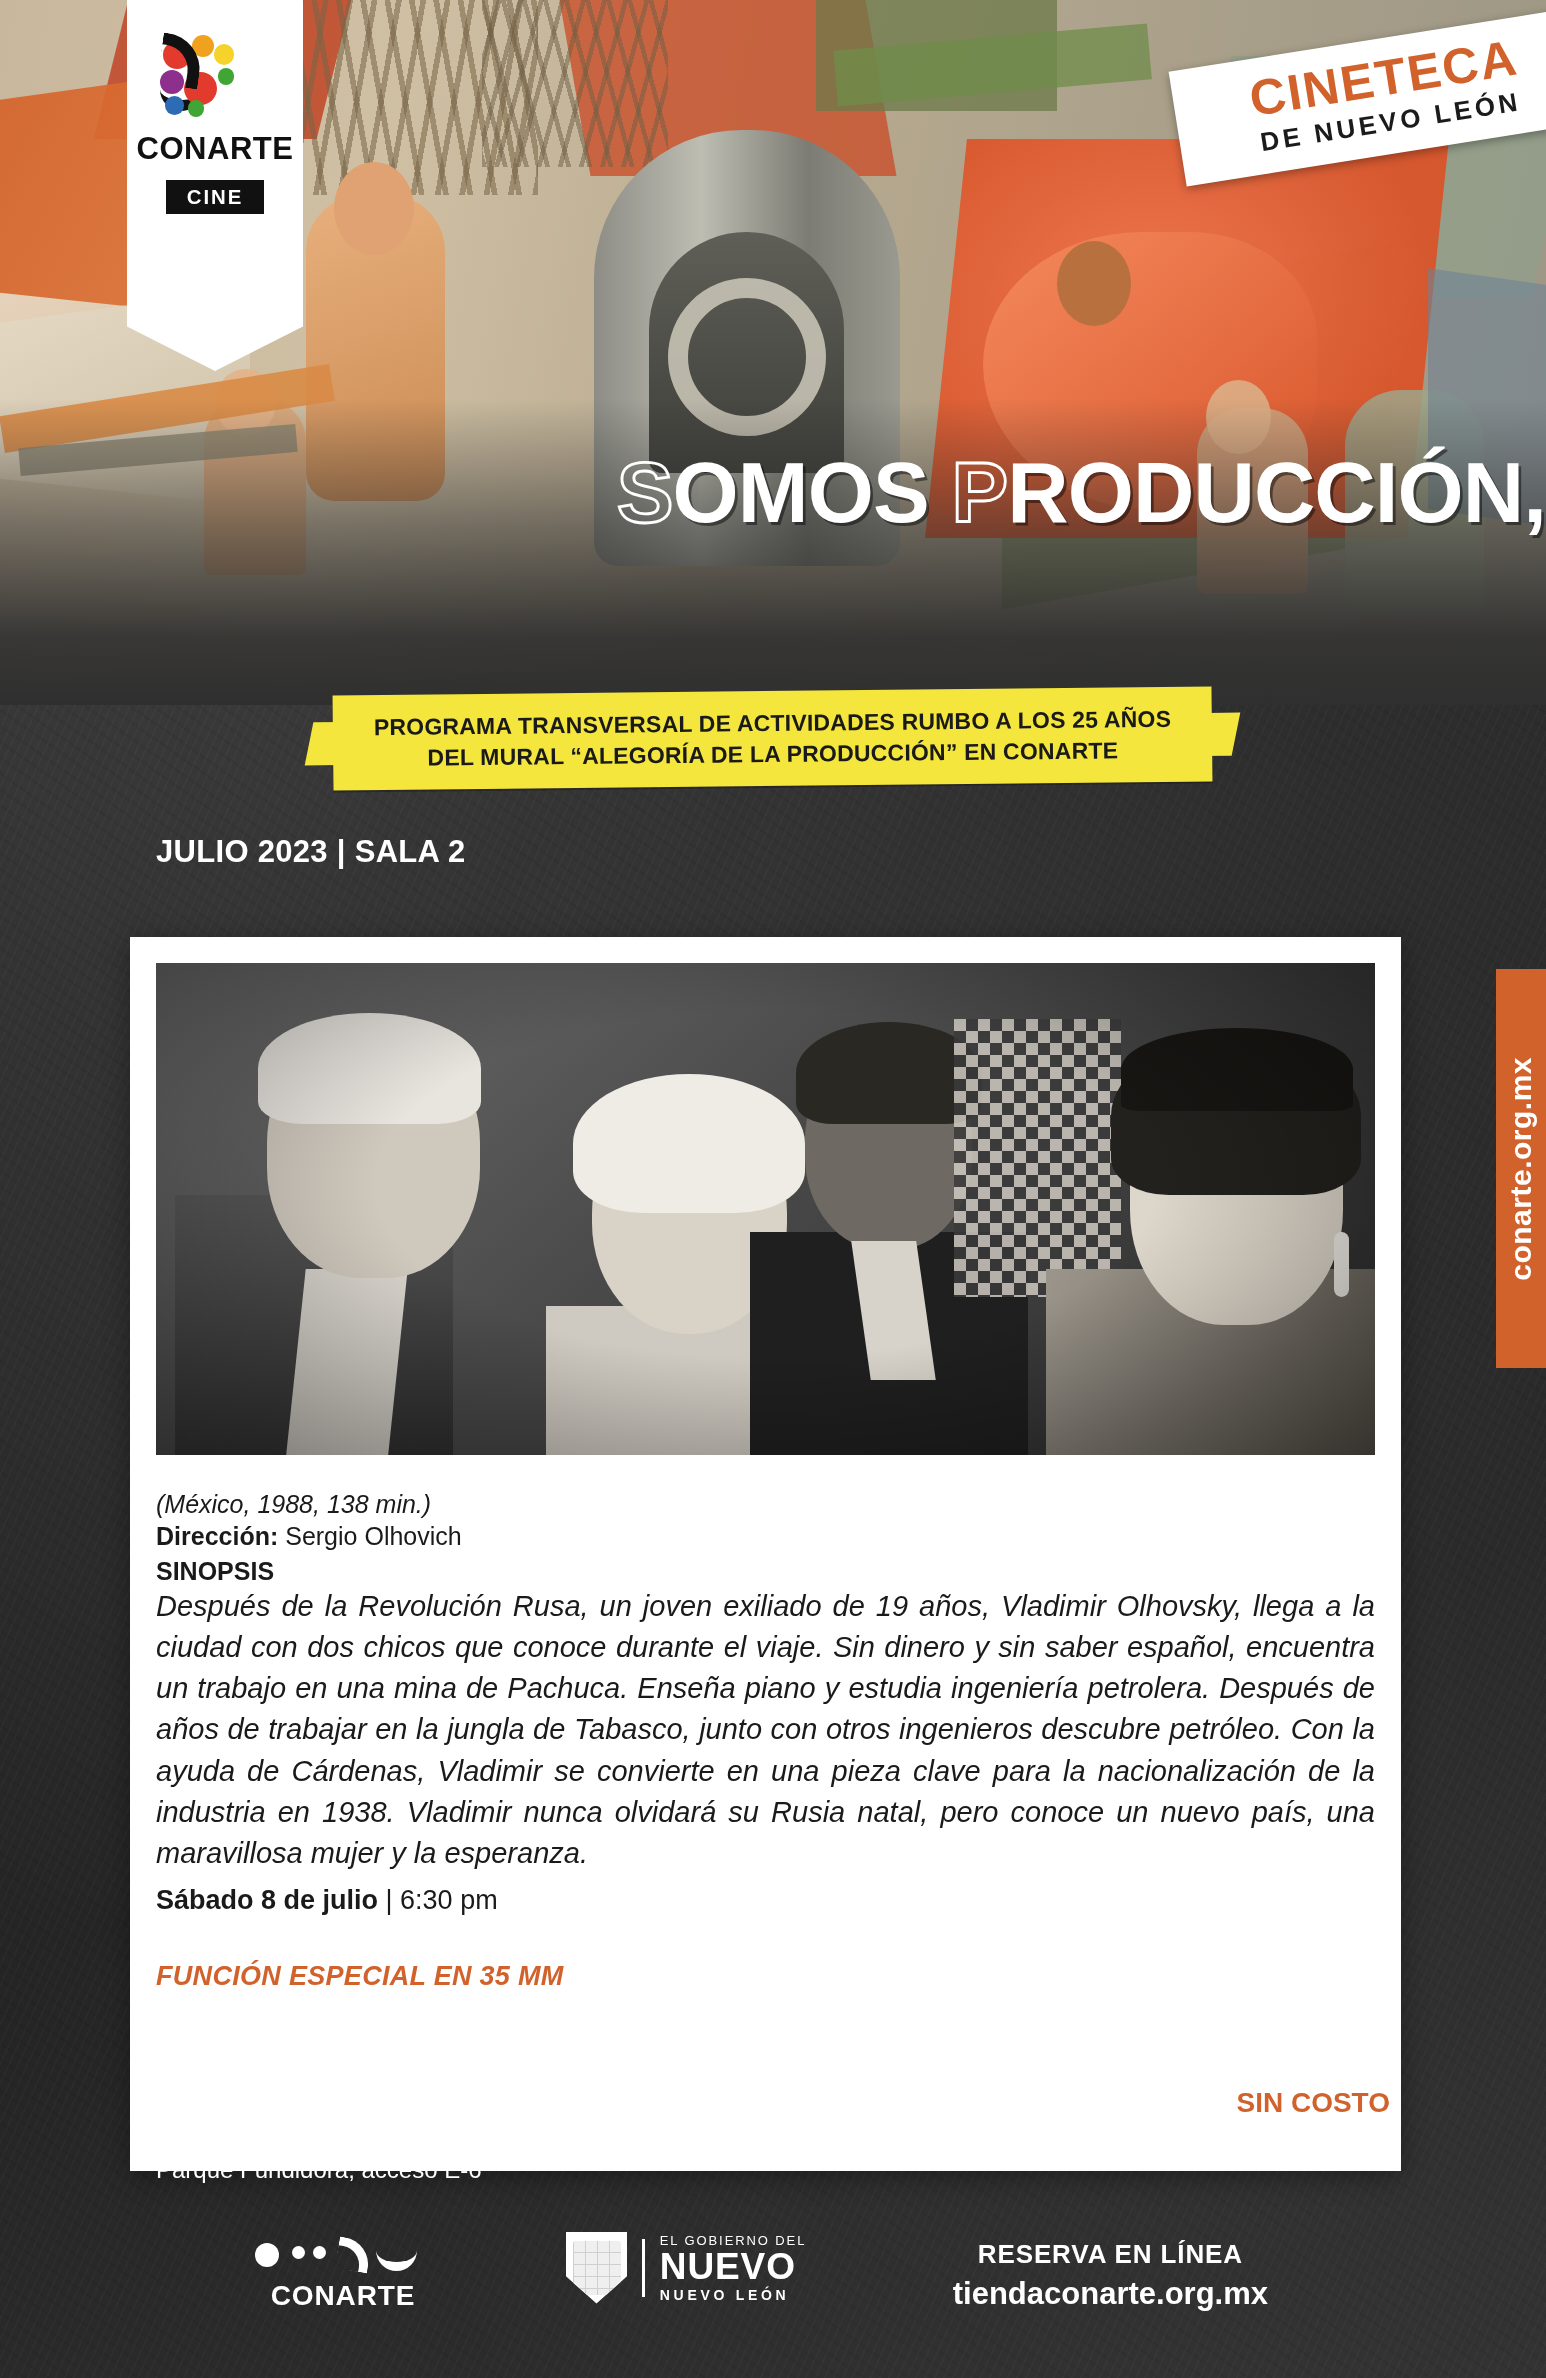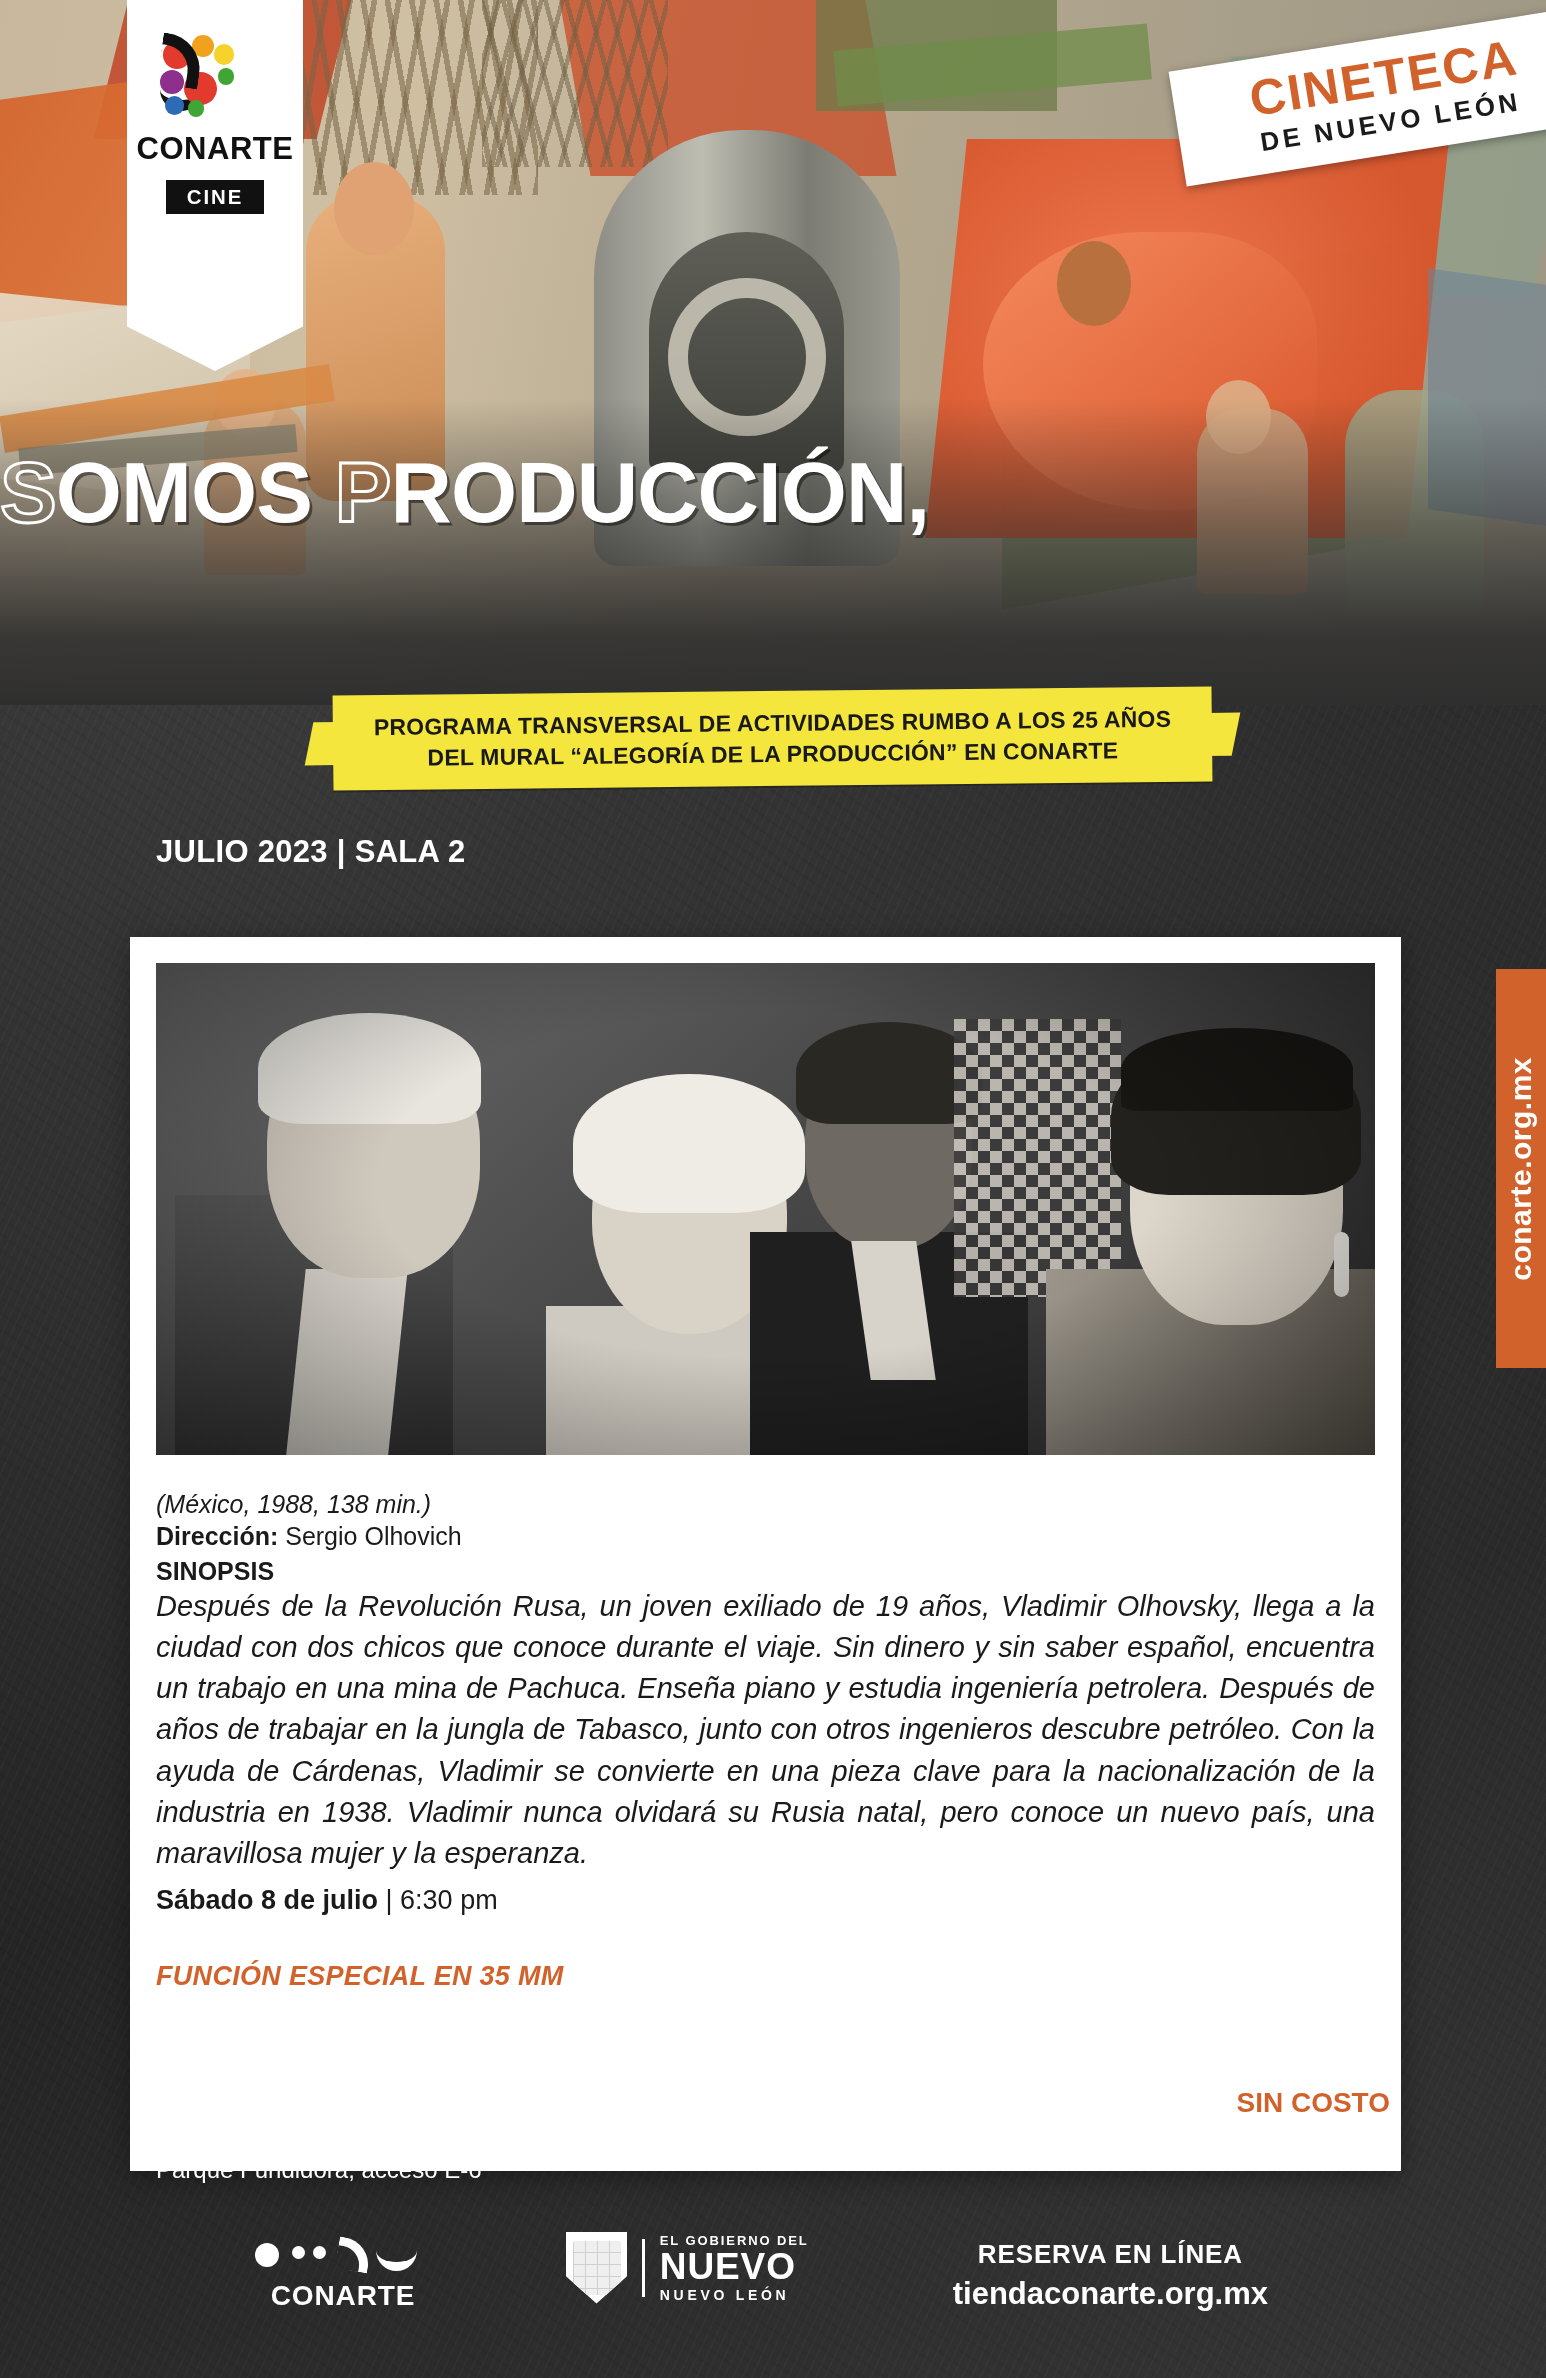--- a/index.html
+++ b/index.html
@@ -119,21 +119,21 @@
   .cineteca-ribbon {
     position:absolute; right:-65px; top:37px; width:436px; z-index:6;
     background:#ffffff; transform: rotate(-9deg);
     padding:15px 56px 16.7px 43px; text-align:center;
     box-shadow: 0 2.8px 9.3px rgba(0,0,0,.35);
   }
   .cineteca-ribbon .l1 { color:#d2622c; font-weight:800; font-size:50px; letter-spacing:1.9px; line-height:1; }
   .cineteca-ribbon .l2 { color:#1b1b1b; font-weight:800; font-size:26px; letter-spacing:3.7px; margin-top:3.7px; }
 
   
-  .title-block { position:absolute; left:0; right:0; top:450px; z-index:7; text-align:left; }
+  .title-block { position:absolute; left:0; right:0; top:450px; z-index:7; text-align:right; }
   .title-line { font-weight:800; font-style:normal; line-height:1.02; letter-spacing:-0.9px; }
   .t-row1 { font-size:85px; }
   .t-row2 { font-size:85px; margin-top:5.6px; }
   .t-white { color:#ffffff; text-shadow: 2.8px 2.8px 0 rgba(0,0,0,.45); }
   .t-outline {
     color: transparent;
     -webkit-text-stroke: 2.8px #ffffff;
     text-shadow: none;
   }
   .t-yellow { color:#f2e33a; text-shadow: 2.8px 2.8px 0 rgba(0,0,0,.45); }
@@ -232,21 +232,21 @@
   .logo-gob { position:absolute; left:566px; top:5.6px; display:flex; align-items:center; gap:15px; color:#fff; }
   .shield {
     width:61px; height:72px; background:#fff; color:#1a1a1a;
     clip-path: polygon(0 0, 100% 0, 100% 62%, 50% 100%, 0 62%);
     display:flex; align-items:center; justify-content:center; font-size:10.2px; text-align:center; line-height:1.1;
   }
   .shield-inner { width:48px; height:54px; background:#efefef; border-radius:2.8px;
     background-image: linear-gradient(90deg, #cfcfcf 0.9px, transparent 0.9px), linear-gradient(0deg,#cfcfcf 0.9px, transparent 0.9px);
     background-size: 12px 12px; }
   .gob-divider { width:2.8px; height:58px; background:#fff; }
-  .gob-text .g1 { font-size:13px; letter-spacing:1.9px; font-weight:700; }
+  .gob-text .g1 { font-size:13px; letter-spacing:1.9px; font-weight:400; }
   .gob-text .g2 { font-size:37px; font-weight:800; letter-spacing:0.9px; line-height:1; }
   .gob-text .g3 { font-size:14px; letter-spacing:3.7px; font-weight:700; margin-top:1.9px;}
 
   .reserva { position:absolute; right:278px; top:13px; text-align:center; color:#fff; }
   .reserva .rl1 { font-size:26px; font-weight:700; letter-spacing:0.9px; }
   .reserva .rl2 { font-size:31px; font-weight:800; margin-top:5.6px; }
 </style>
 </head>
 <body>
 

